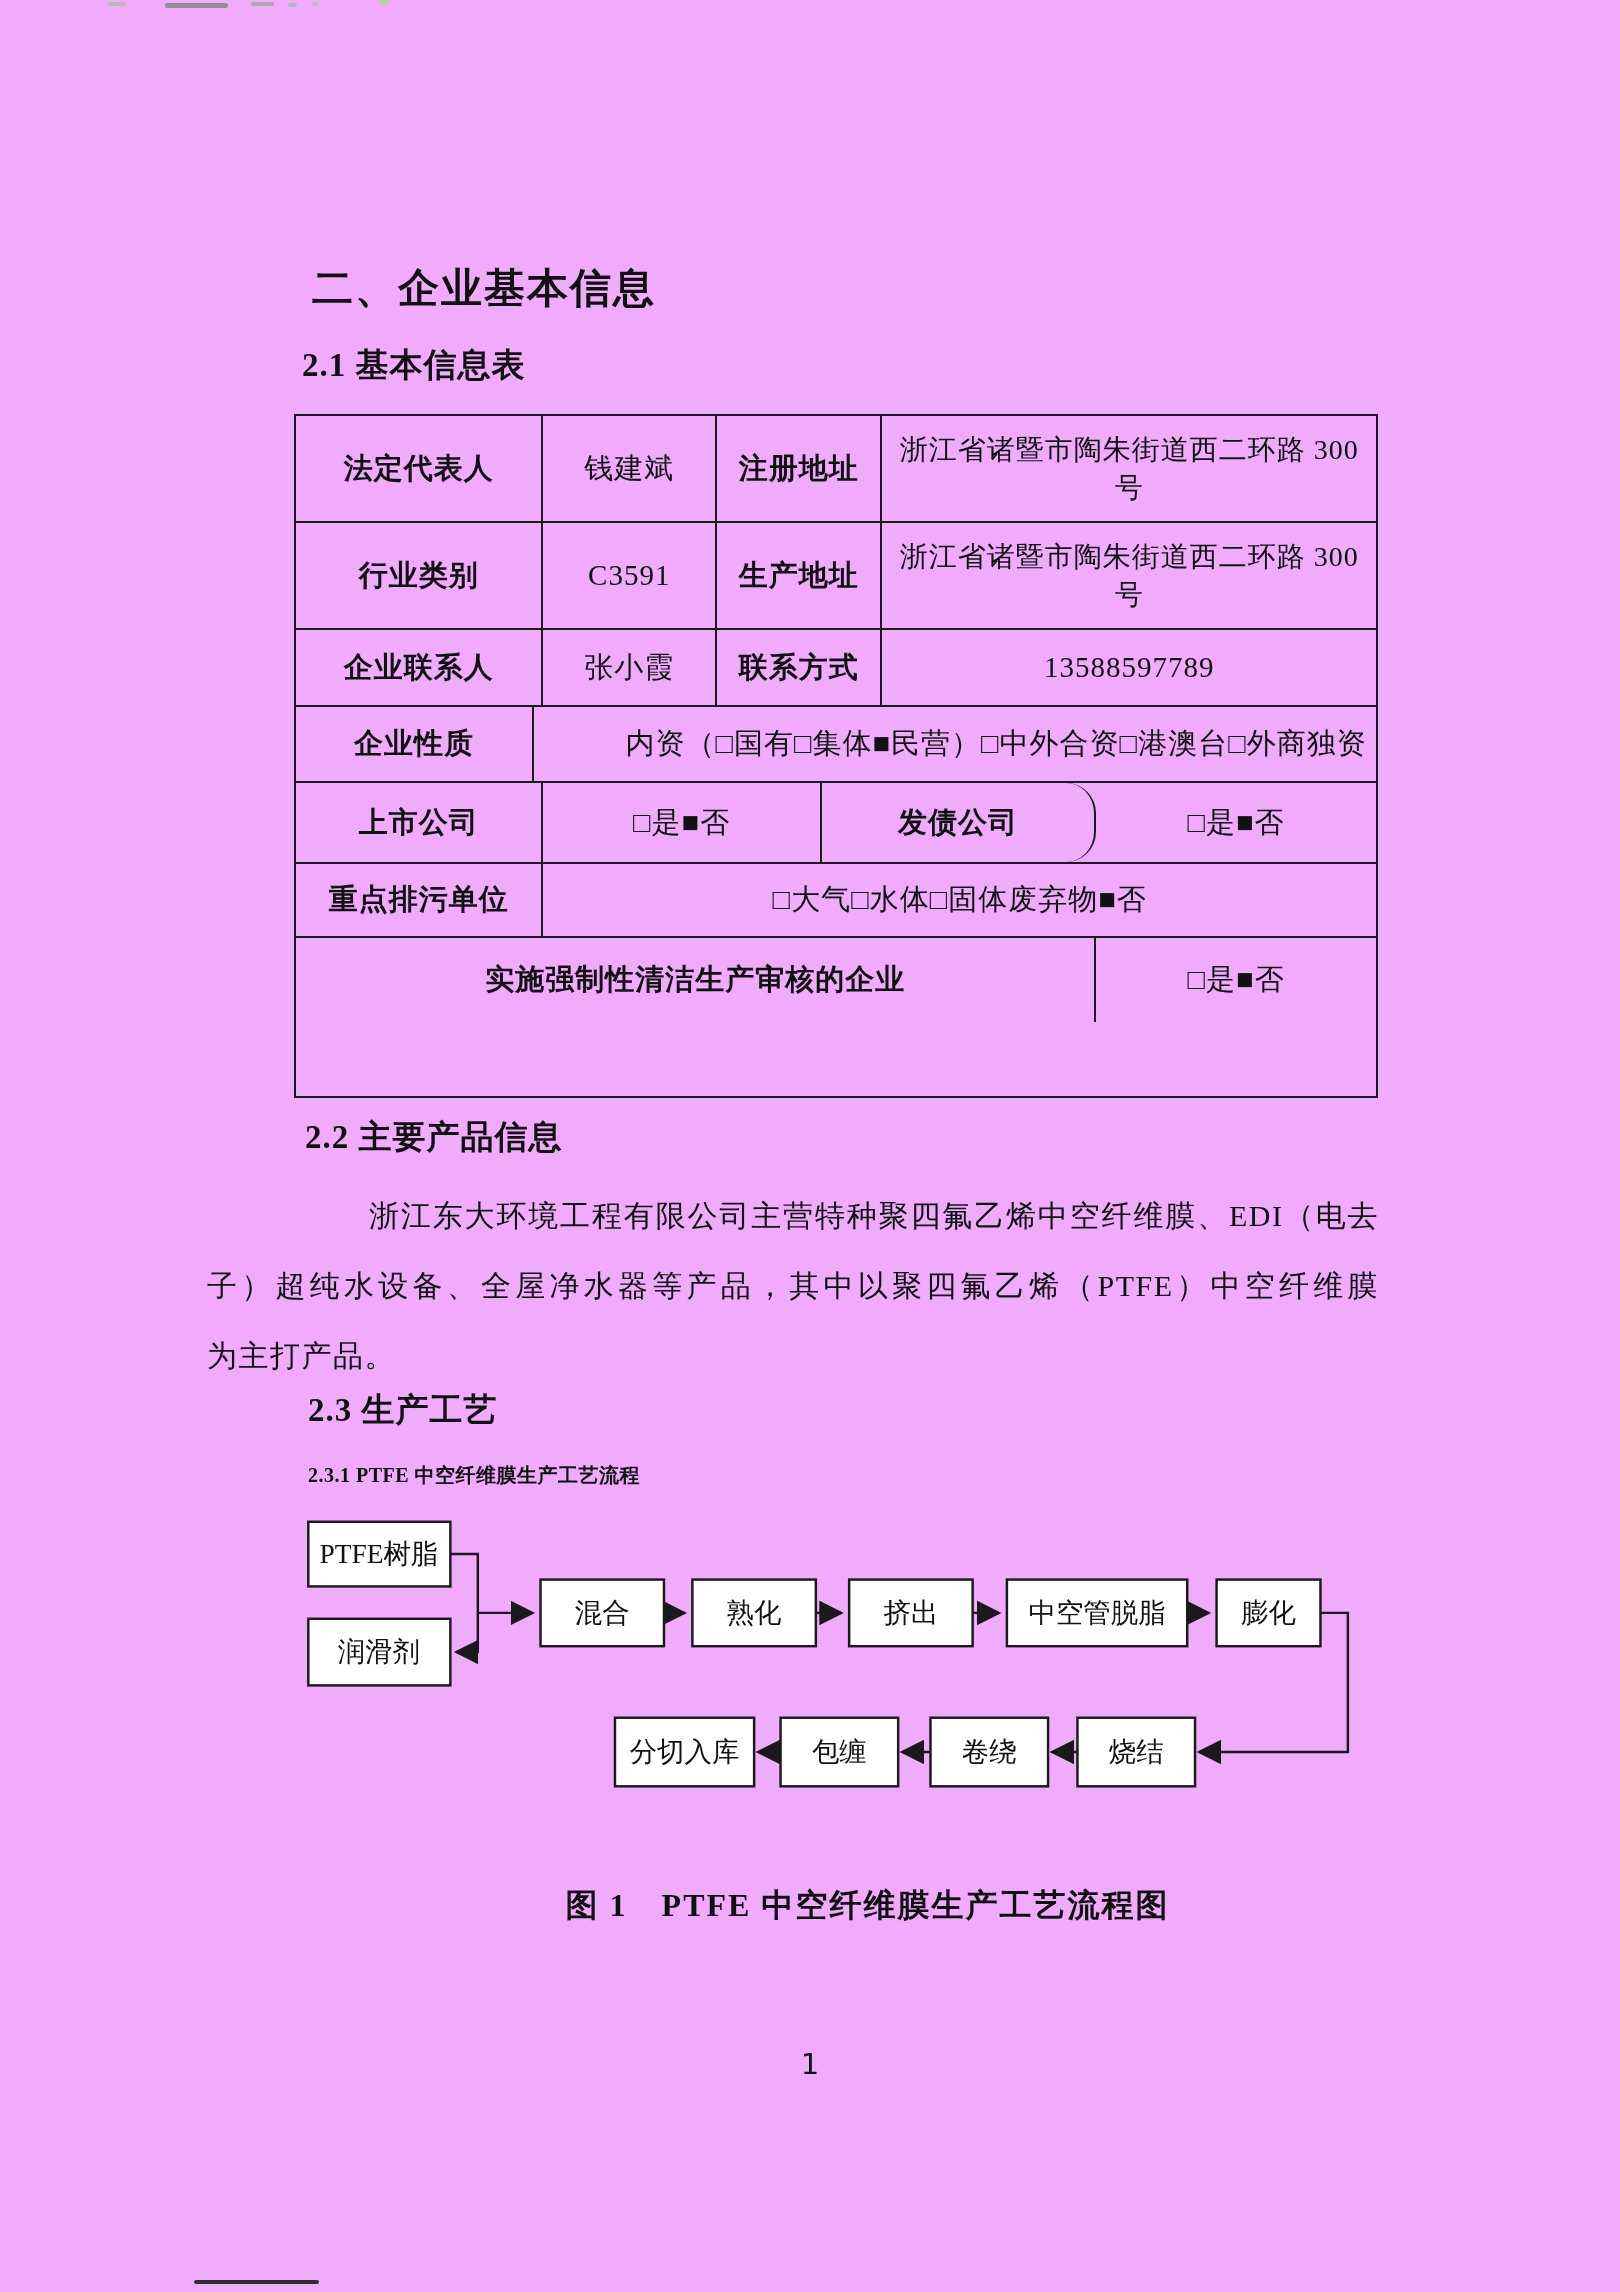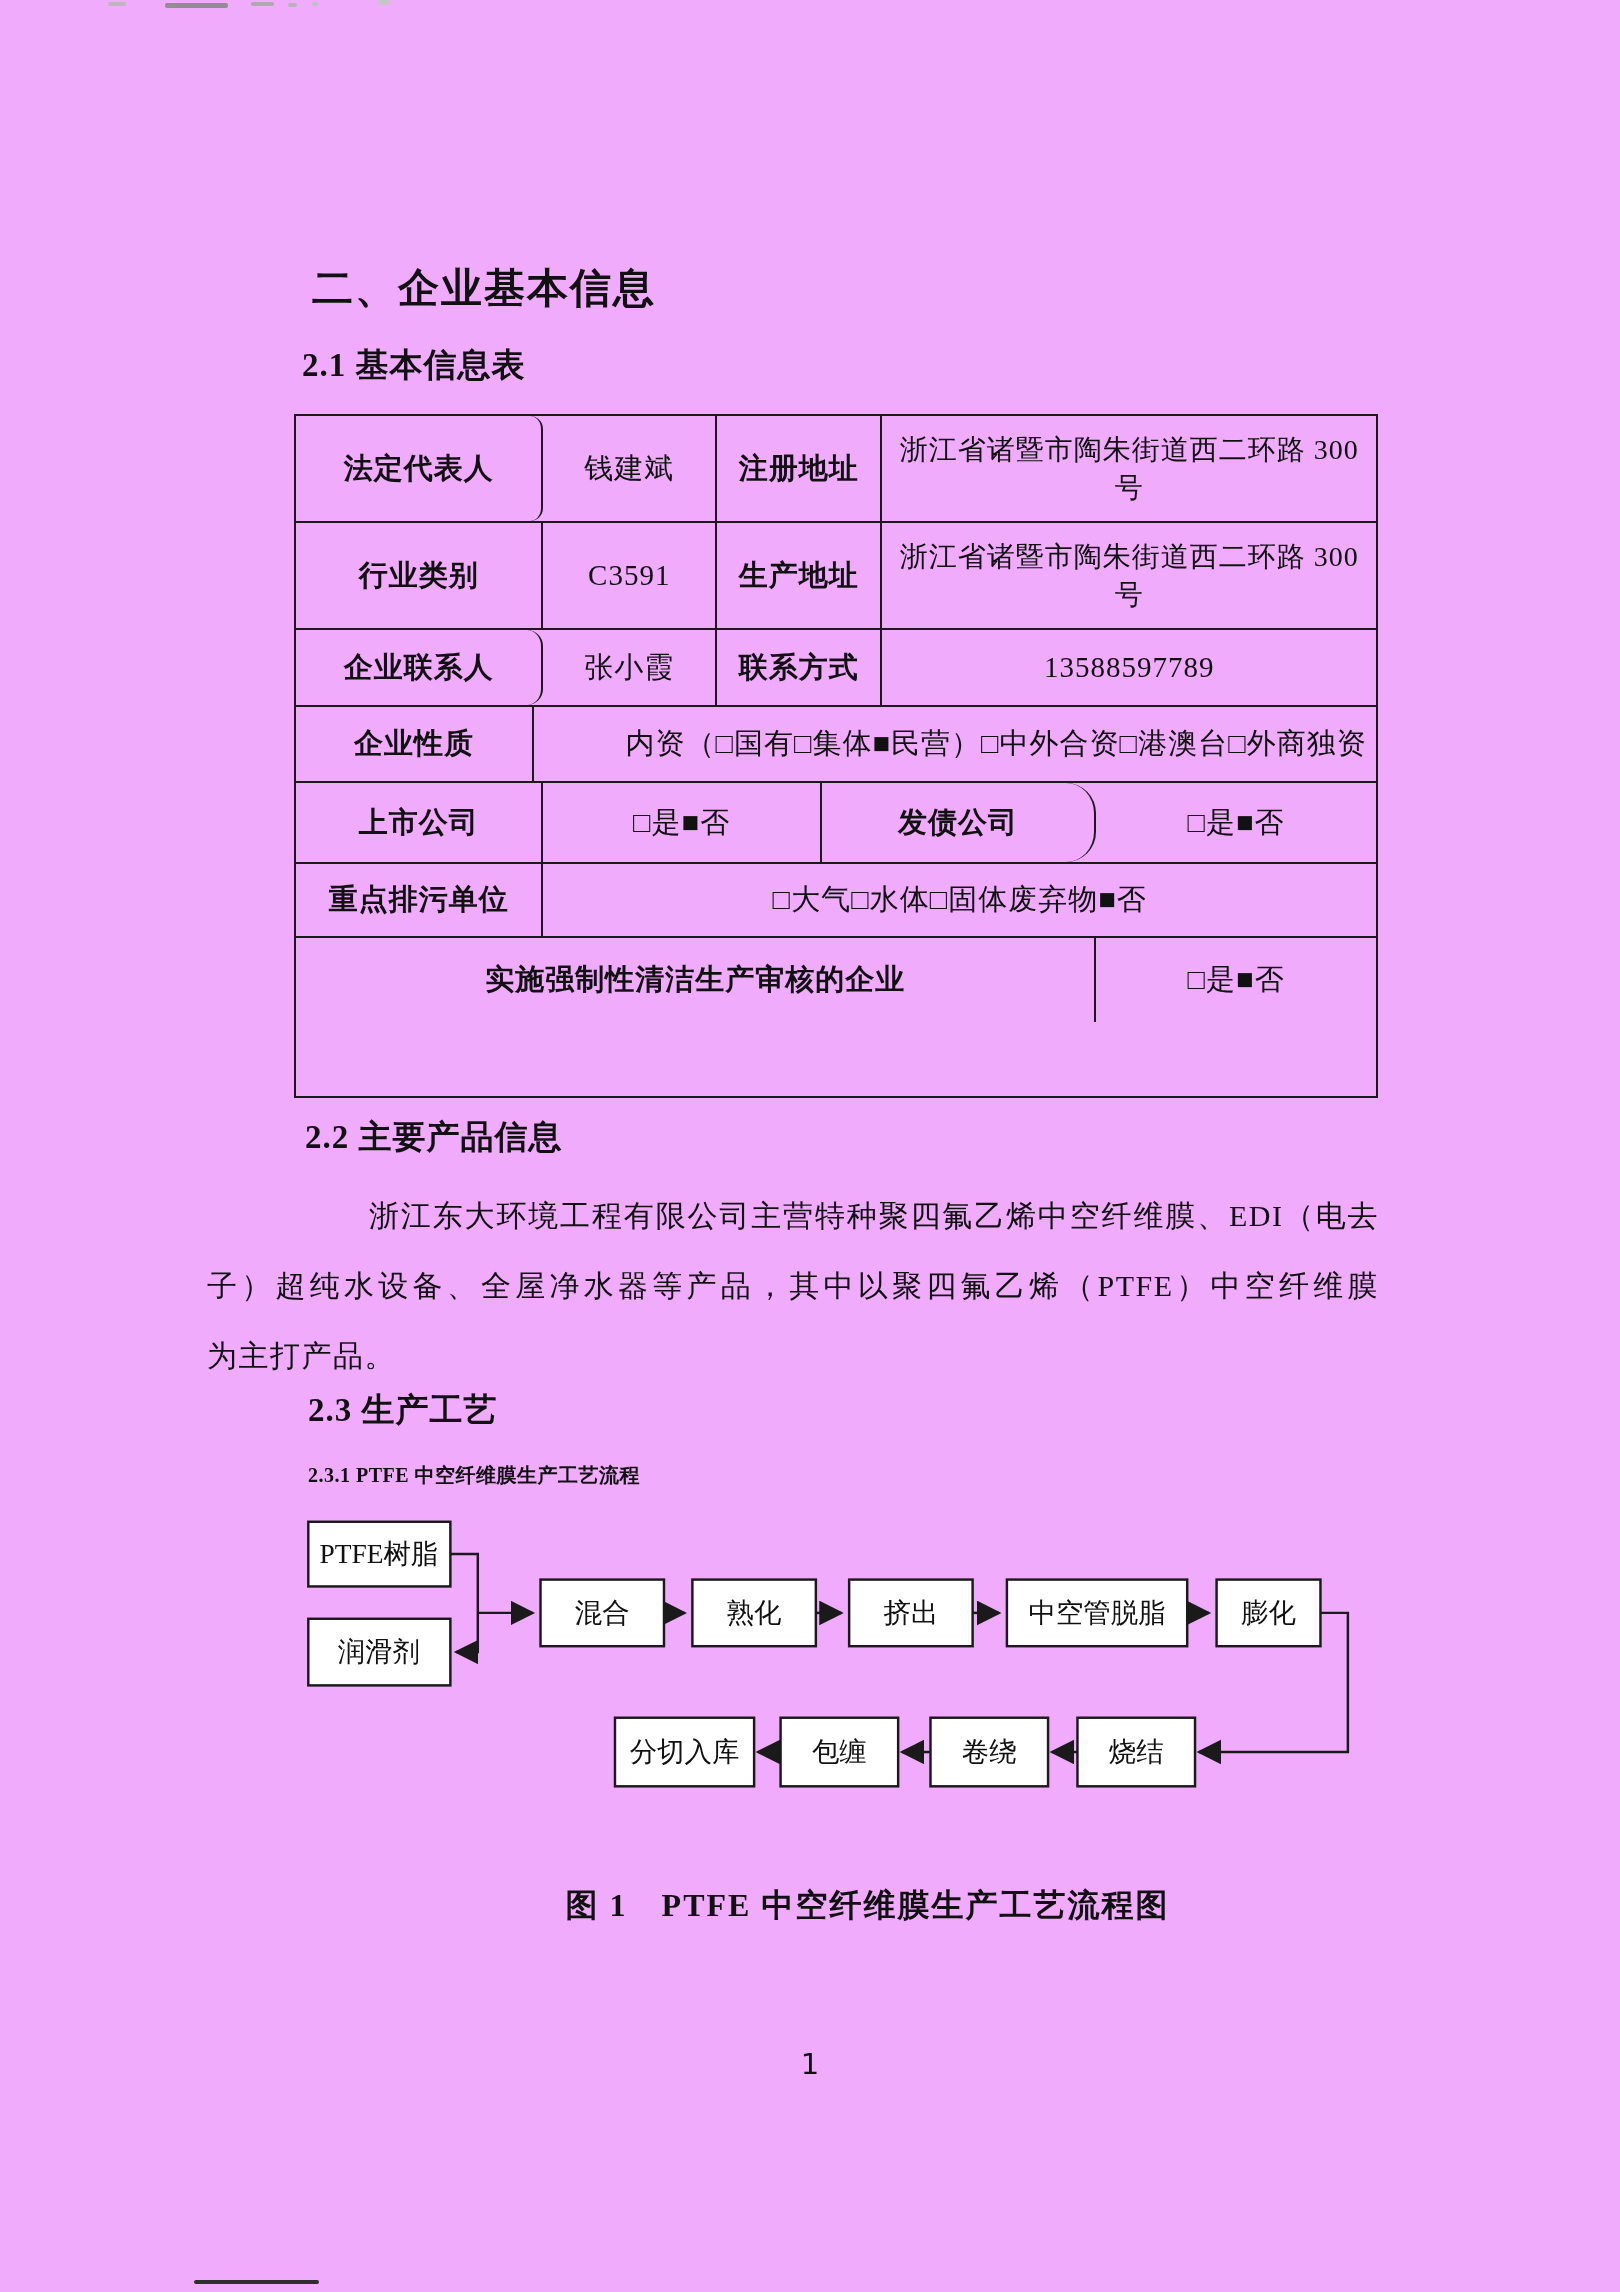--- a/index.html
+++ b/index.html
@@ -64,33 +64,33 @@
   <div class="artifact abs" style="left:251px;top:2px;width:22.5px;height:3.9px;background:#ababab;"></div>
   <div class="artifact abs" style="left:288px;top:2.9px;width:8.8px;height:3.9px;background:#b5b5b5;"></div>
   <div class="artifact abs" style="left:312px;top:2px;width:5.9px;height:3.9px;background:#c0c0c0;"></div>
   <div class="artifact abs" style="left:378px;top:0px;width:11.8px;height:4.9px;background:#c6c6c6;"></div>
 
   <div class="abs h-main" style="left:312px;top:261px;">二、企业基本信息</div>
   <div class="abs h-sec" style="left:302px;top:343px;">2.1 基本信息表</div>
 
   <div class="info-table">
     <div class="t-row" style="height:107px;">
-      <div class="t-cell t-label" style="width:22.9%;border-radius:13px;">法定代表人</div>
+      <div class="t-cell t-label" style="width:22.9%;">法定代表人</div>
       <div class="t-cell" style="width:16.1%;">钱建斌</div>
       <div class="t-cell t-label" style="width:15.3%;">注册地址</div>
       <div class="t-cell t-small" style="width:45.7%;">浙江省诸暨市陶朱街道西二环路 300 号</div>
     </div>
     <div class="t-row" style="height:107px;">
       <div class="t-cell t-label" style="width:22.9%;">行业类别</div>
       <div class="t-cell" style="width:16.1%;">C3591</div>
       <div class="t-cell t-label" style="width:15.3%;">生产地址</div>
       <div class="t-cell t-small" style="width:45.7%;">浙江省诸暨市陶朱街道西二环路 300 号</div>
     </div>
     <div class="t-row" style="height:77px;">
-      <div class="t-cell t-label" style="width:22.9%;border-radius:16px;">企业联系人</div>
+      <div class="t-cell t-label" style="width:22.9%;">企业联系人</div>
       <div class="t-cell" style="width:16.1%;">张小霞</div>
       <div class="t-cell t-label" style="width:15.3%;">联系方式</div>
       <div class="t-cell" style="width:45.7%;">13588597789</div>
     </div>
     <div class="t-row" style="height:76px;gap:40px;">
       <div class="t-cell t-label" style="width:22.9%;">企业性质</div>
       <div class="t-cell" style="width:77.1%;padding-left:48px;">内资（□国有□集体■民营）□中外合资□港澳台□外商独资</div>
     </div>
     <div class="t-row" style="height:81px;">
       <div class="t-cell t-label" style="width:22.9%;">上市公司</div>

